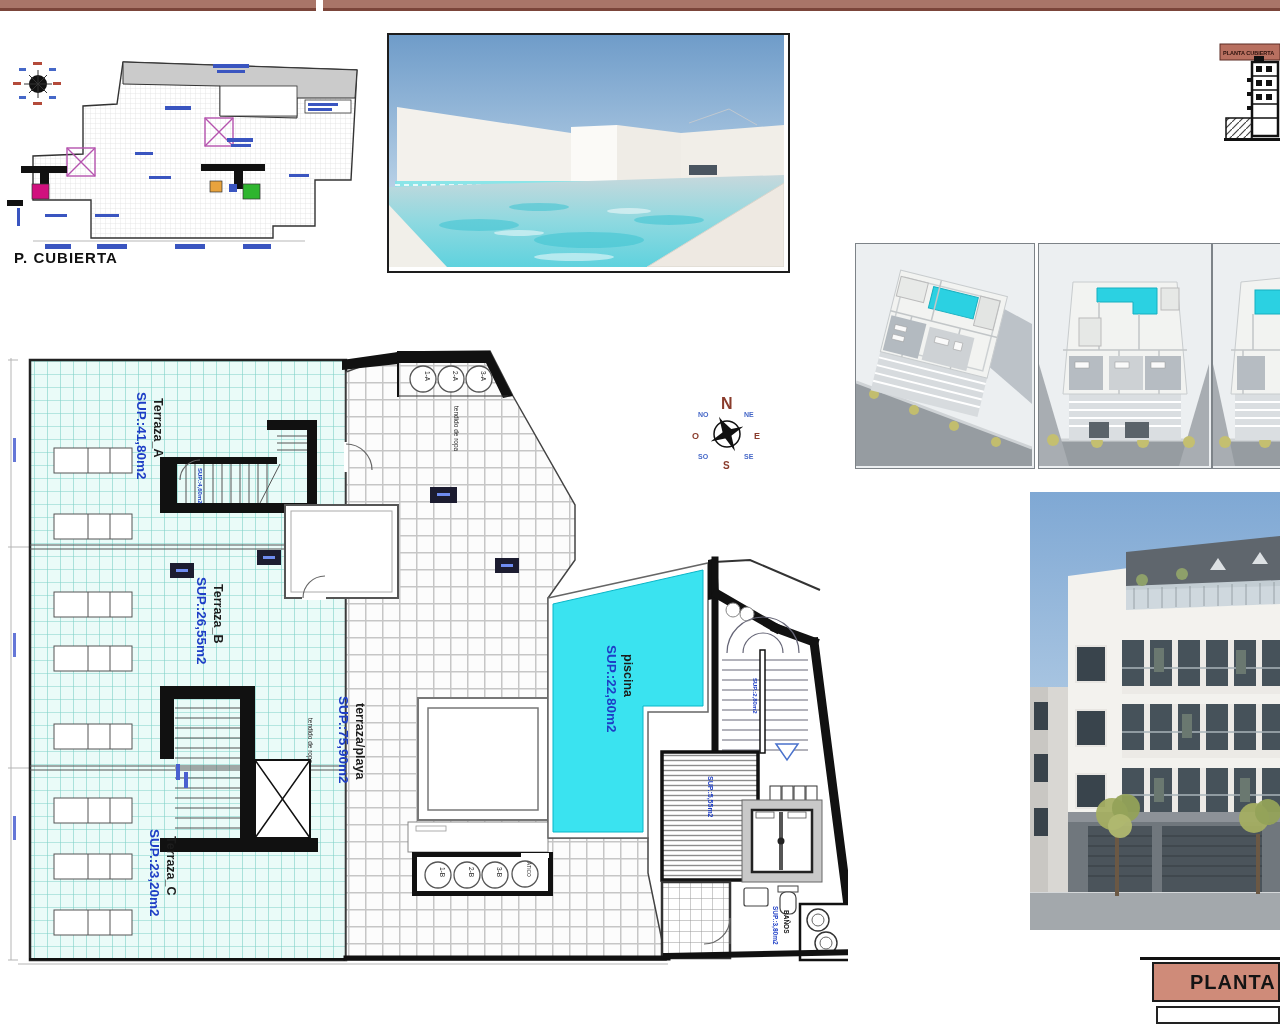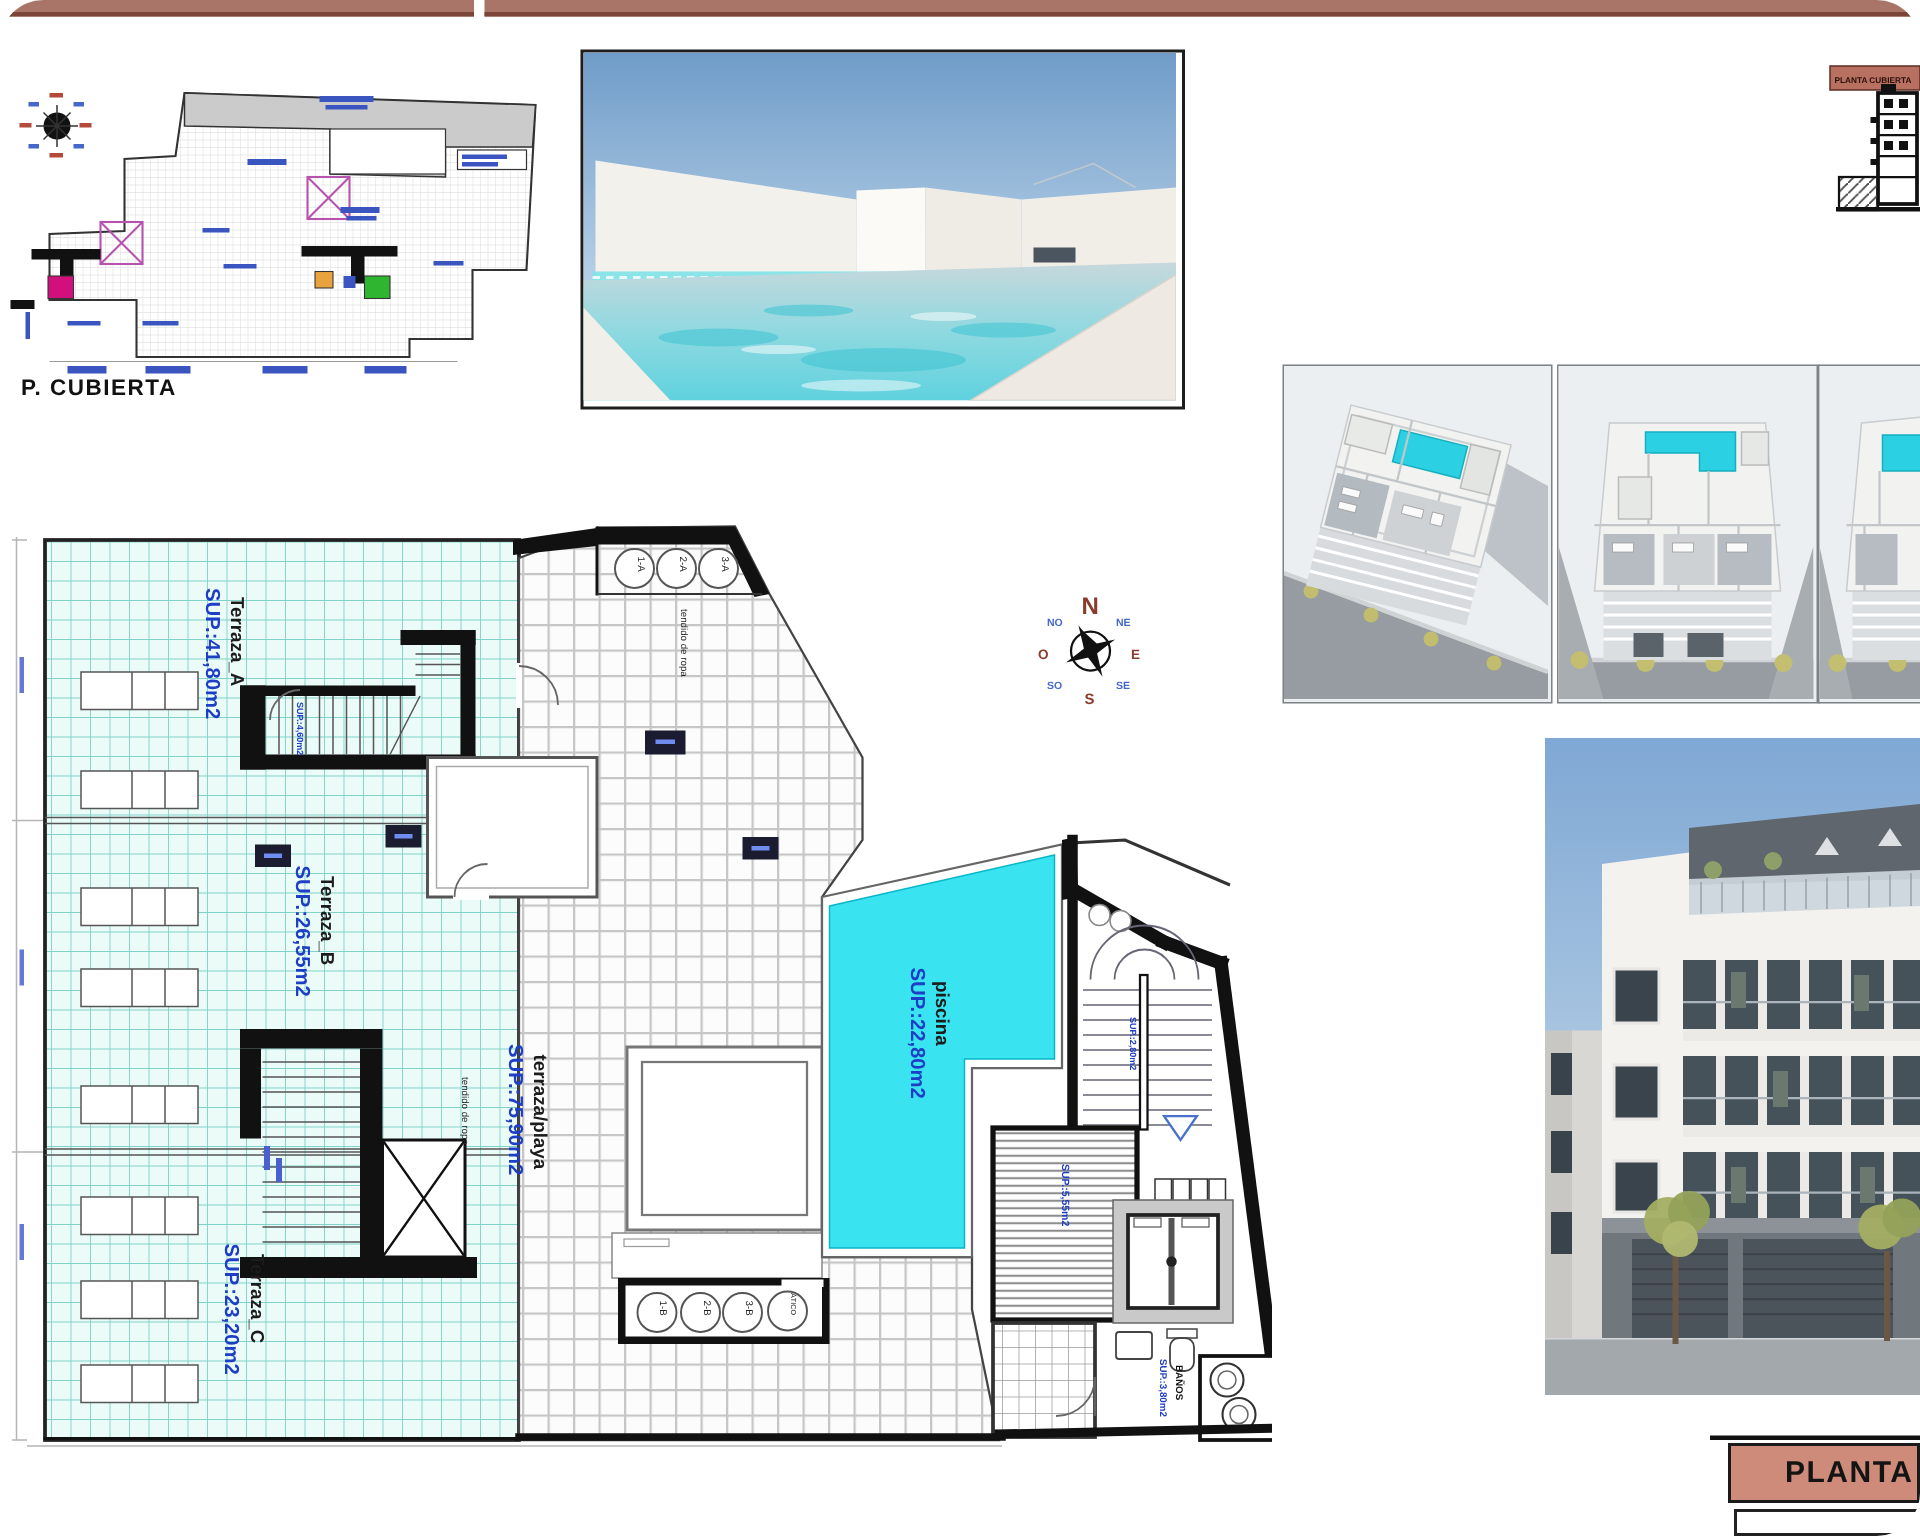--- a/index.html
+++ b/index.html
@@ -1,17 +1,17 @@
 <!DOCTYPE html>
 <html><head>
 <meta charset="utf-8">
 <style>
   html,body{margin:0;padding:0;background:#fff;}
   #page{position:relative;width:1280px;height:1024px;background:#fff;overflow:hidden;
-        font-family:"Liberation Sans",sans-serif;border-radius:29px;}
+        font-family:"Liberation Sans",sans-serif;}
   .abs{position:absolute;}
   .topbar{height:8px;background:#a97568;border-bottom:3px solid #7b453a;}
   #poolrender{left:387px;top:33px;width:399px;height:236px;border:2px solid #1d1d1d;}
   .panel{border:1px solid #7d8388;background:#eceff1;}
   #titleline{left:1140px;top:957px;width:140px;height:3px;background:#111;}
   #titlebox{left:1152px;top:962px;width:128px;height:40px;background:#cf8b79;
             border:2px solid #1a1a1a;box-sizing:border-box;display:flex;align-items:center;
             padding-left:36px;overflow:hidden;}
   #titlebox span{font-weight:bold;font-size:20px;letter-spacing:1px;color:#141414;white-space:nowrap;}
   #titlestrip{left:1156px;top:1006px;width:124px;height:18px;background:#fff;border:2px solid #222;box-sizing:border-box;}

